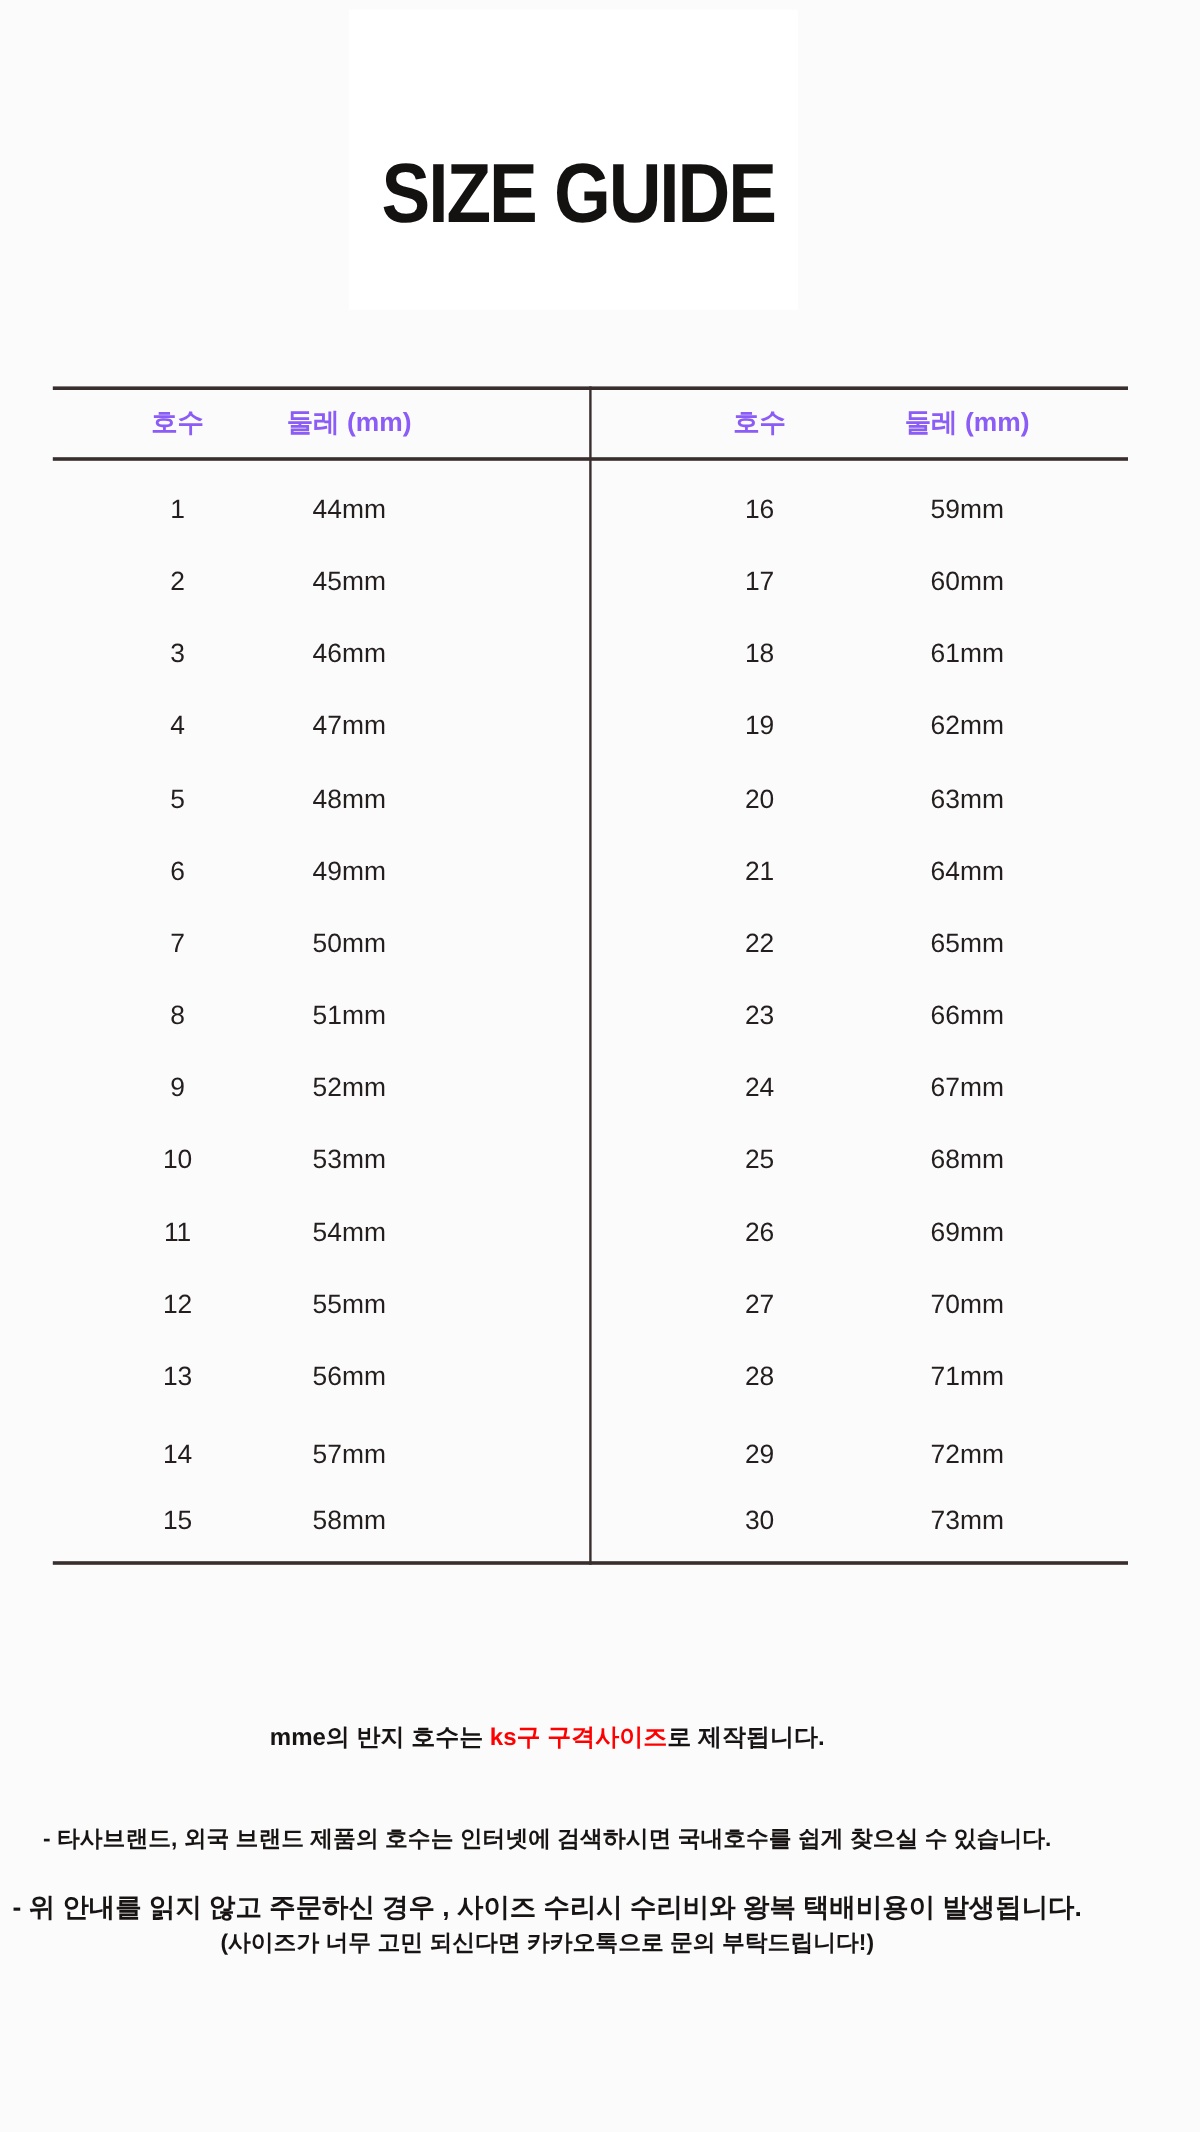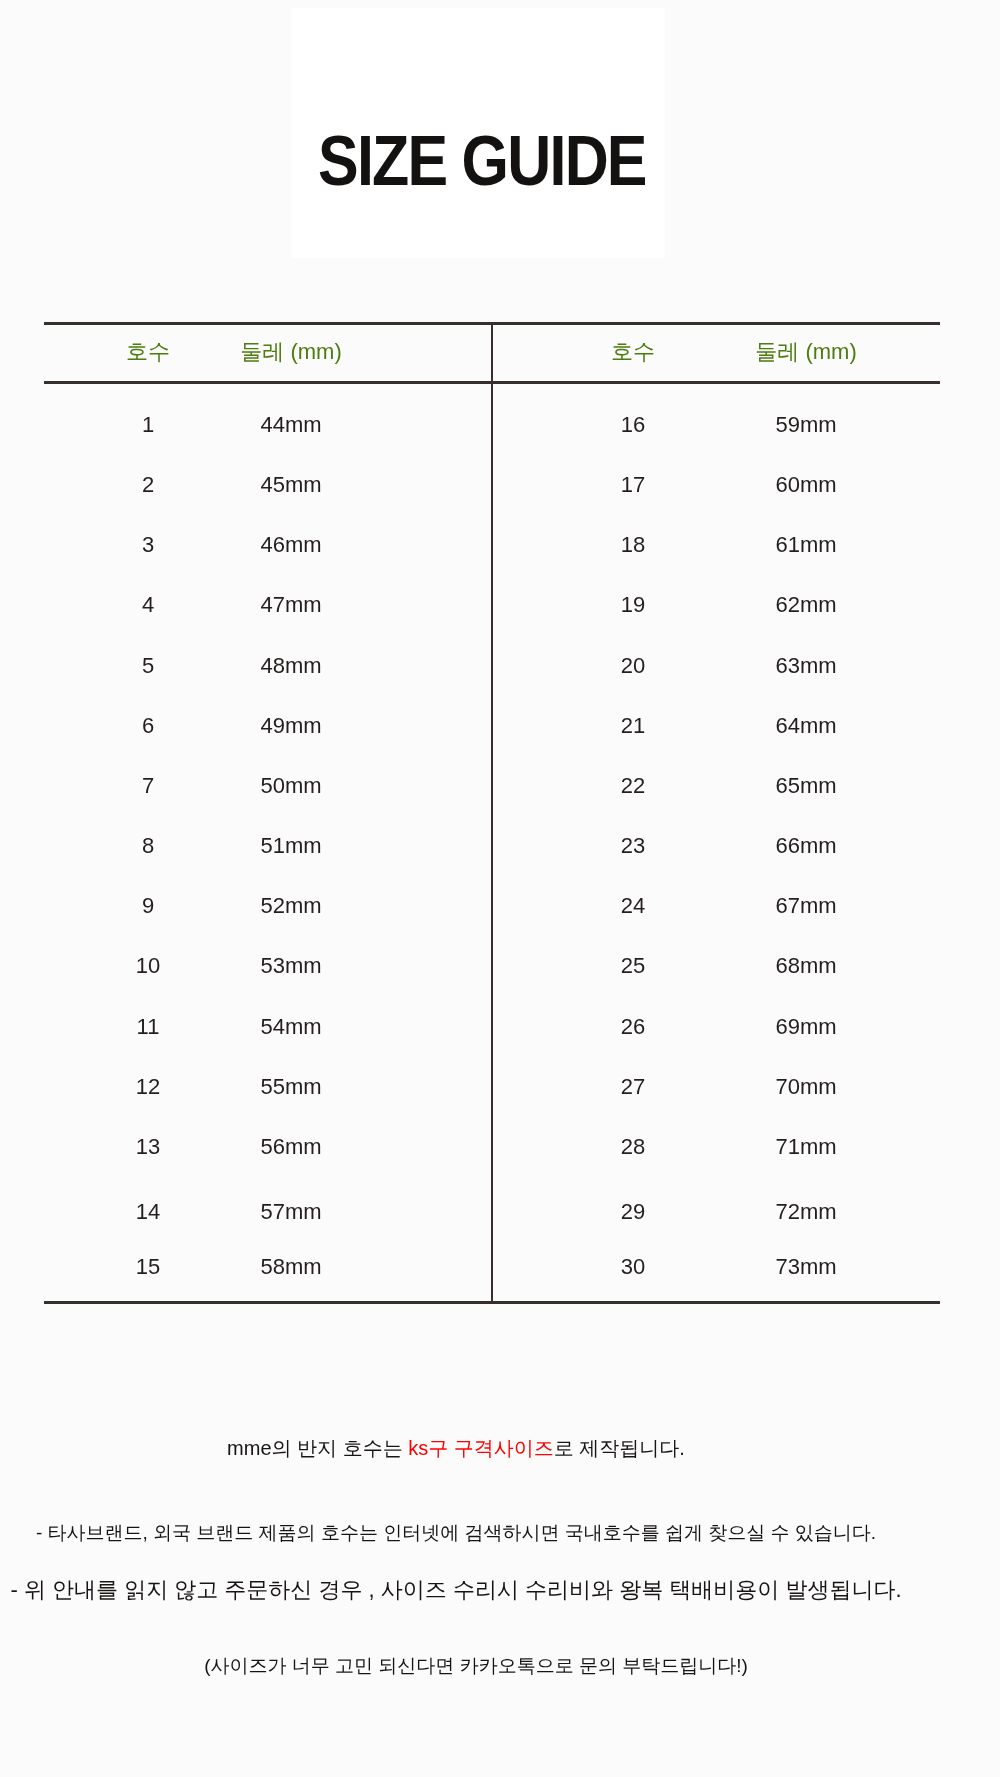--- a/index.html
+++ b/index.html
@@ -31,22 +31,22 @@
   
   .hline{position:absolute;left:44px;width:896px;height:3px;background:var(--line-color);}
   .hline.top{top:322px;}
   .hline.header-bottom{top:381px;}
   .hline.bottom{top:1301px;}
   .vline{position:absolute;left:491px;top:322px;width:2px;height:982px;background:var(--line-color);}
   
   .th{
     position:absolute;top:339px;
     transform:translateX(-50%);
-    font-size:22px;font-weight:400;line-height:26px;
-    white-space:nowrap;color:#4d7c0f;
+    font-size:22px;font-weight:700;line-height:26px;
+    white-space:nowrap;color:#8b5cf6;
   }
   .th.l-no{left:148px;}
   .th.l-mm{left:291px;}
   .th.r-no{left:633px;}
   .th.r-mm{left:806px;}
   
   #rows{position:absolute;left:0;top:0;width:1000px;height:0;}
   .trow{
     position:absolute;left:44px;width:896px;height:60px;
   }
@@ -57,27 +57,27 @@
     white-space:nowrap;color:#241e1e;
   }
   .td.l-no{left:104px;}
   .td.l-mm{left:247px;}
   .td.r-no{left:589px;}
   .td.r-mm{left:762px;}
   
   .notes{position:absolute;left:0;top:0;width:912px;}
   .note{
     position:absolute;left:0;width:912px;
-    text-align:center;font-weight:400;color:#181414;
+    text-align:center;font-weight:700;color:#181414;
     white-space:nowrap;
   }
   .note-1{top:1434px;font-size:20px;line-height:28px;}
   .note-2{top:1519px;font-size:19px;line-height:28px;}
   .note-3{top:1576px;font-size:22px;line-height:28px;}
-  .note-4{top:1652px;font-size:19px;line-height:28px;margin-left:20px;}
+  .note-4{top:1606px;font-size:19px;line-height:28px;}
   .highlight{color:var(--accent);}
 </style>
 </head>
 <body>
 
 <div class="backdrop"></div>
 
 <h1 class="page-title">SIZE GUIDE</h1>
 
 <div>

